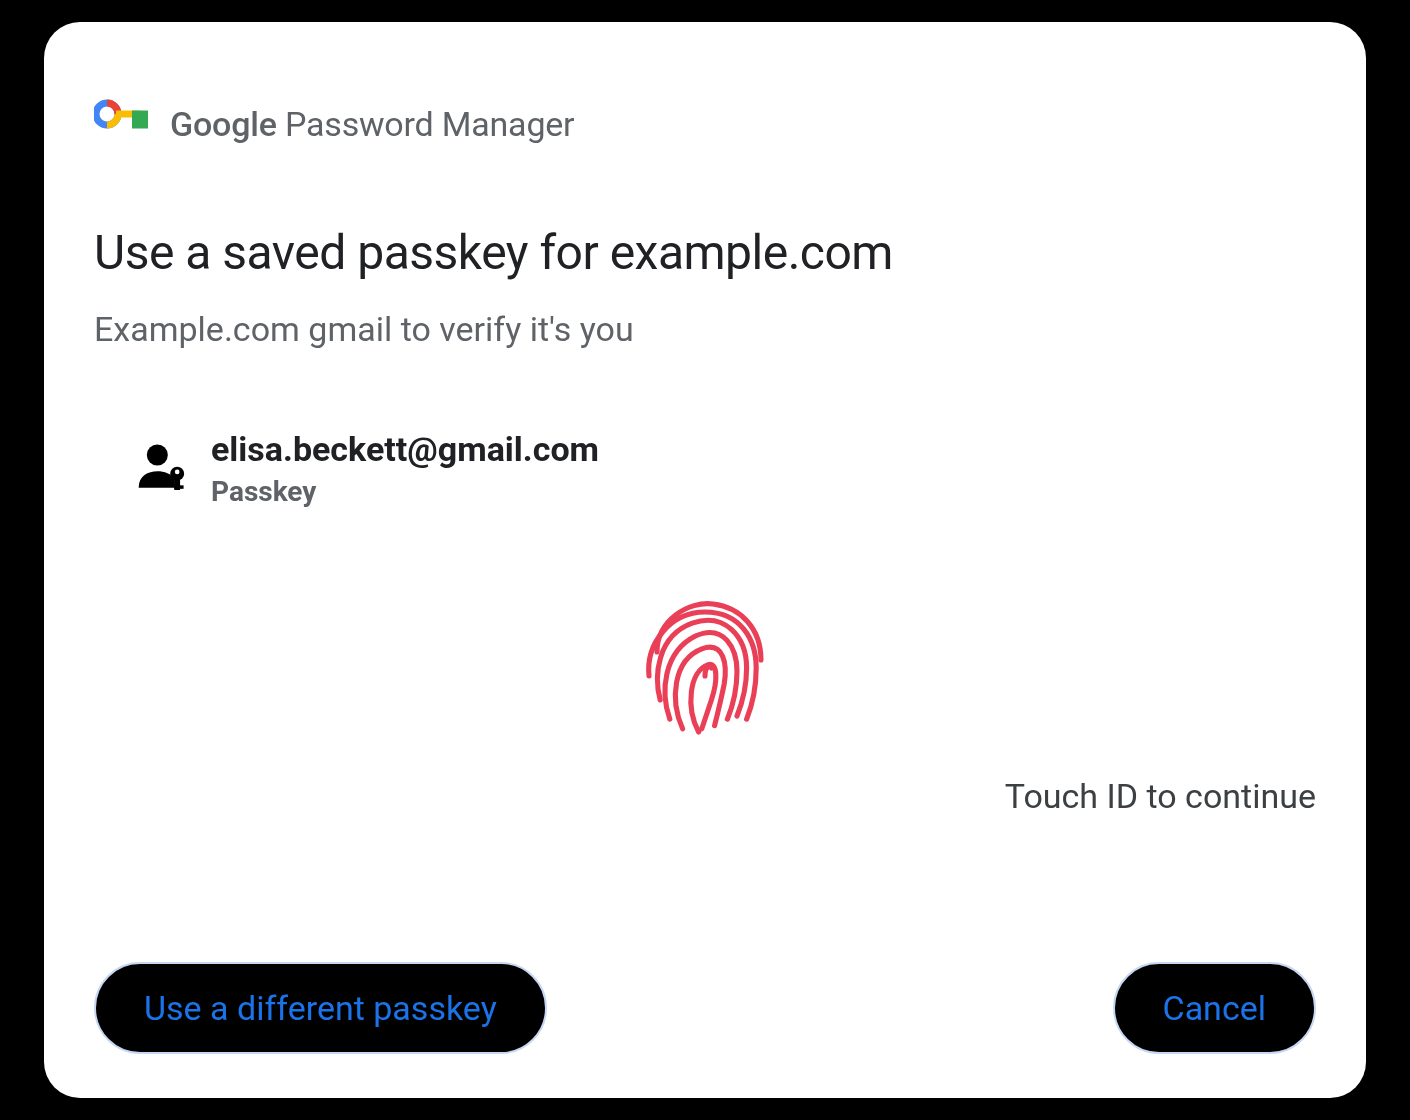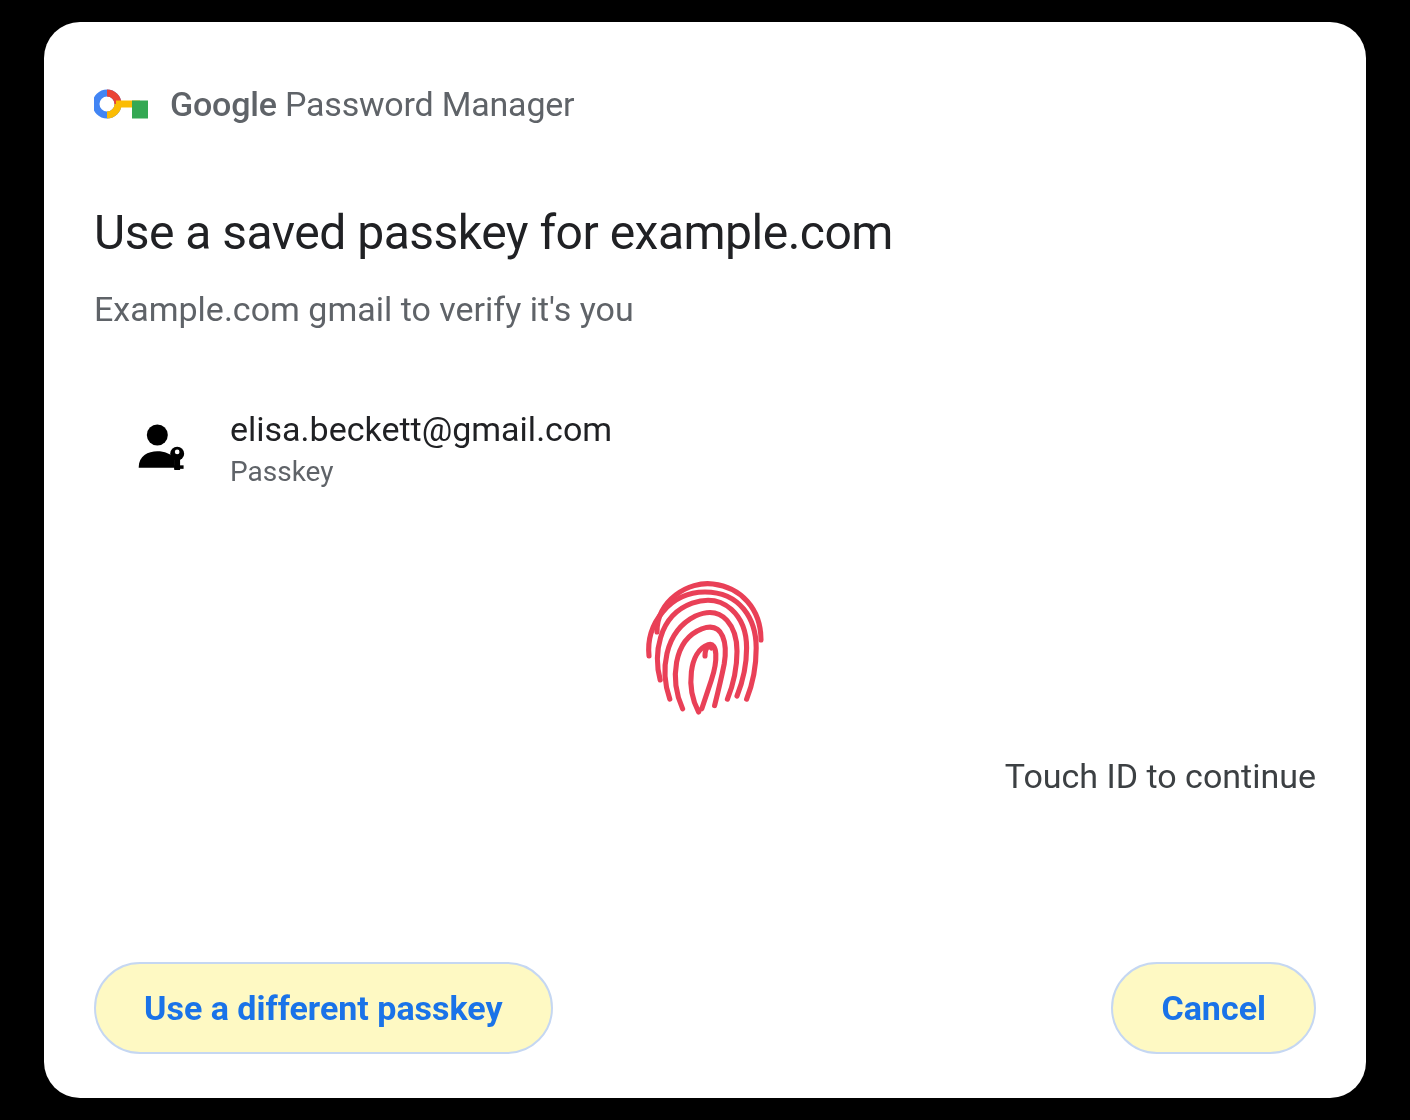--- a/index.html
+++ b/index.html
@@ -30,43 +30,45 @@
   .gpm-icon {
     width: 54px;
     height: 36px;
     position: relative;
     flex-shrink: 0;
   }
   .header-text {
     font-size: 34px;
     color: #5f6368;
     letter-spacing: -0.2px;
+    margin-top: 20px;
   }
   .header-text .g {
     color: #5f6368;
     font-weight: 500;
   }
   .title {
     font-size: 48px;
     color: #202124;
     font-weight: 400;
     letter-spacing: -0.5px;
     margin-bottom: 28px;
   }
   .subtitle {
     font-size: 34px;
     color: #5f6368;
     margin-bottom: 80px;
   }
   .account-row {
     display: flex;
     align-items: center;
-    gap: 40px;
+    gap: 21px;
     padding-left: 40px;
     margin-bottom: 80px;
+    font-weight: bold;
   }
   .account-icon {
     width: 56px;
     height: 56px;
     flex-shrink: 0;
   }
   .account-text .email {
     font-size: 34px;
     color: #202124;
     margin-bottom: 6px;
@@ -93,24 +95,24 @@
     position: absolute;
     left: 50px;
     right: 50px;
     bottom: 44px;
     display: flex;
     justify-content: space-between;
     align-items: center;
   }
   .pill-button {
     border: 2px solid #c5d7f2;
-    background: #fef9c3;
+    background: #000000;
     color: #1a73e8;
     font-size: 34px;
-    font-weight: 700;
+    font-weight: 400;
     padding: 24px 48px;
     border-radius: 60px;
     cursor: pointer;
     font-family: inherit;
     margin-top: 7px;
   }
 </style>
 </head>
 <body>
 

